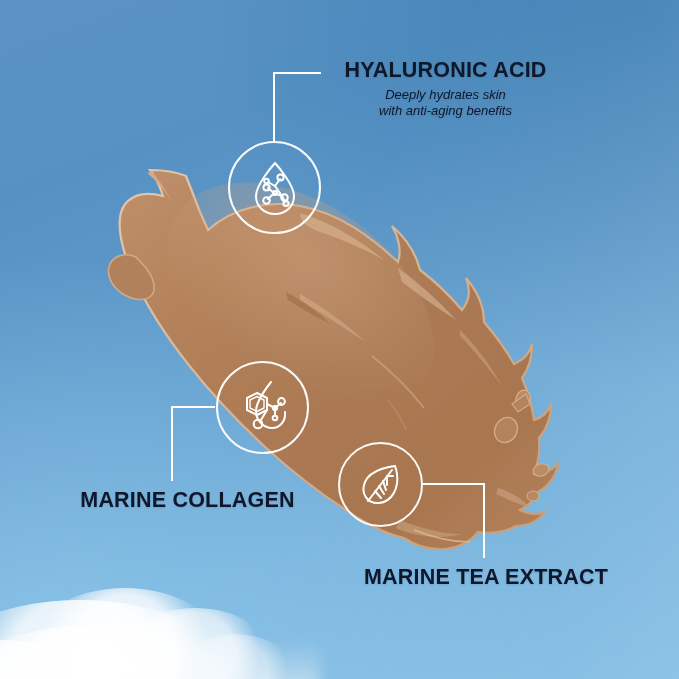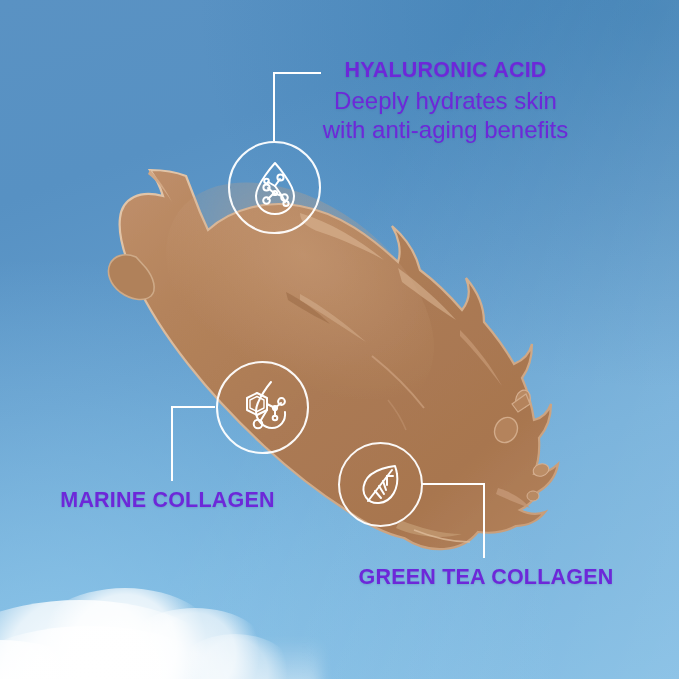--- a/index.html
+++ b/index.html
@@ -79,40 +79,41 @@
     box-sizing: border-box;
     display: flex;
     align-items: center;
     justify-content: center;
   }
   .badge-hyaluronic { left: 228px; top: 141px; width: 93px; height: 93px; }
   .badge-collagen   { left: 216px; top: 361px; width: 93px; height: 93px; }
   .badge-greentea   { left: 338px; top: 442px; width: 85px; height: 85px; }
 
   
-  .callout { position: absolute; color: #6d28d9; }
+  .callout { position: absolute; color: #0f172a; }
   .callout .title {
     font-size: 21.5px;
     font-weight: bold;
     letter-spacing: 0.2px;
     line-height: 1.12;
     white-space: nowrap;
     text-shadow: 0 1px 2px rgba(40,80,120,0.18);
   }
   .callout .desc {
-    font-size: 24px;
+    font-size: 13px;
     font-weight: normal;
     line-height: 1.2;
     margin-top: 5px;
     text-shadow: 0 1px 2px rgba(40,80,120,0.15);
     white-space: pre-line;
+    font-style: italic;
   }
 
   .callout-hyaluronic { left: 313px; top: 58px;  width: 265px; text-align: center; }
-  .callout-collagen   { left: 24px;  top: 488px; width: 287px; text-align: center; }
+  .callout-collagen   { left: 44px;  top: 488px; width: 287px; text-align: center; }
   .callout-greentea   { left: 341px; top: 565px; width: 290px; text-align: center; }
 </style>
 </head>
 <body>
 
 <div id="stage">
 
   <div class="sky"></div>
   <div class="sky-warm"></div>
 
@@ -296,16 +297,16 @@
     <div class="title">HYALURONIC ACID</div>
     <div class="desc">Deeply hydrates skin
 with anti-aging benefits</div>
   </div>
 
   <div class="callout callout-collagen">
     <div class="title">MARINE COLLAGEN</div>
   </div>
 
   <div class="callout callout-greentea">
-    <div class="title">GREEN TEA COLLAGEN</div>
+    <div class="title">MARINE TEA EXTRACT</div>
   </div>
 
 </div>
 
 </body></html>

